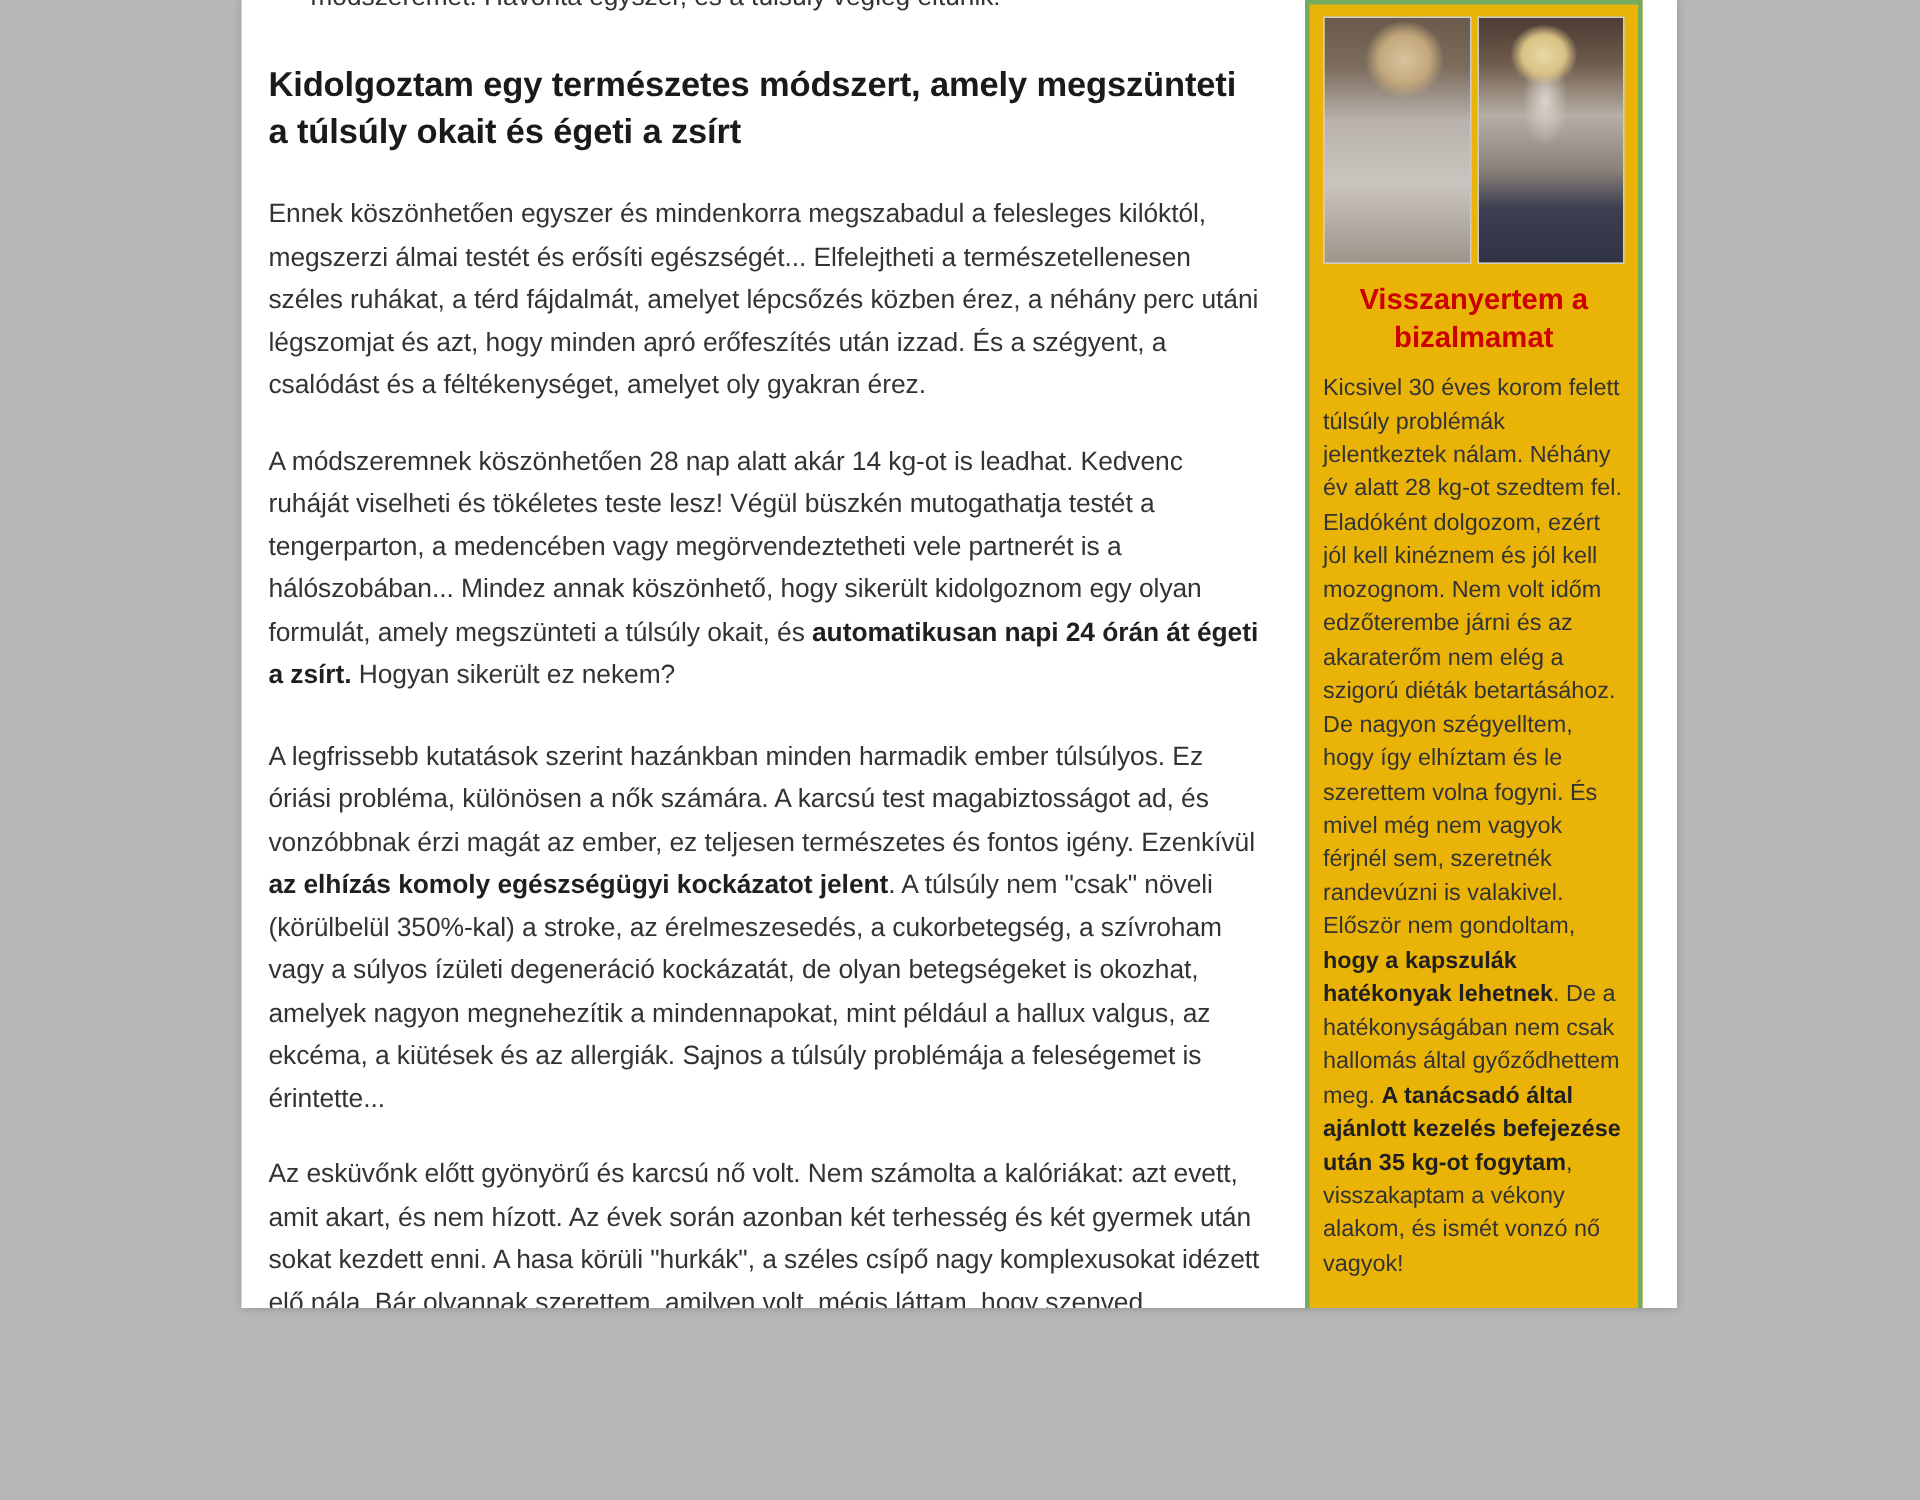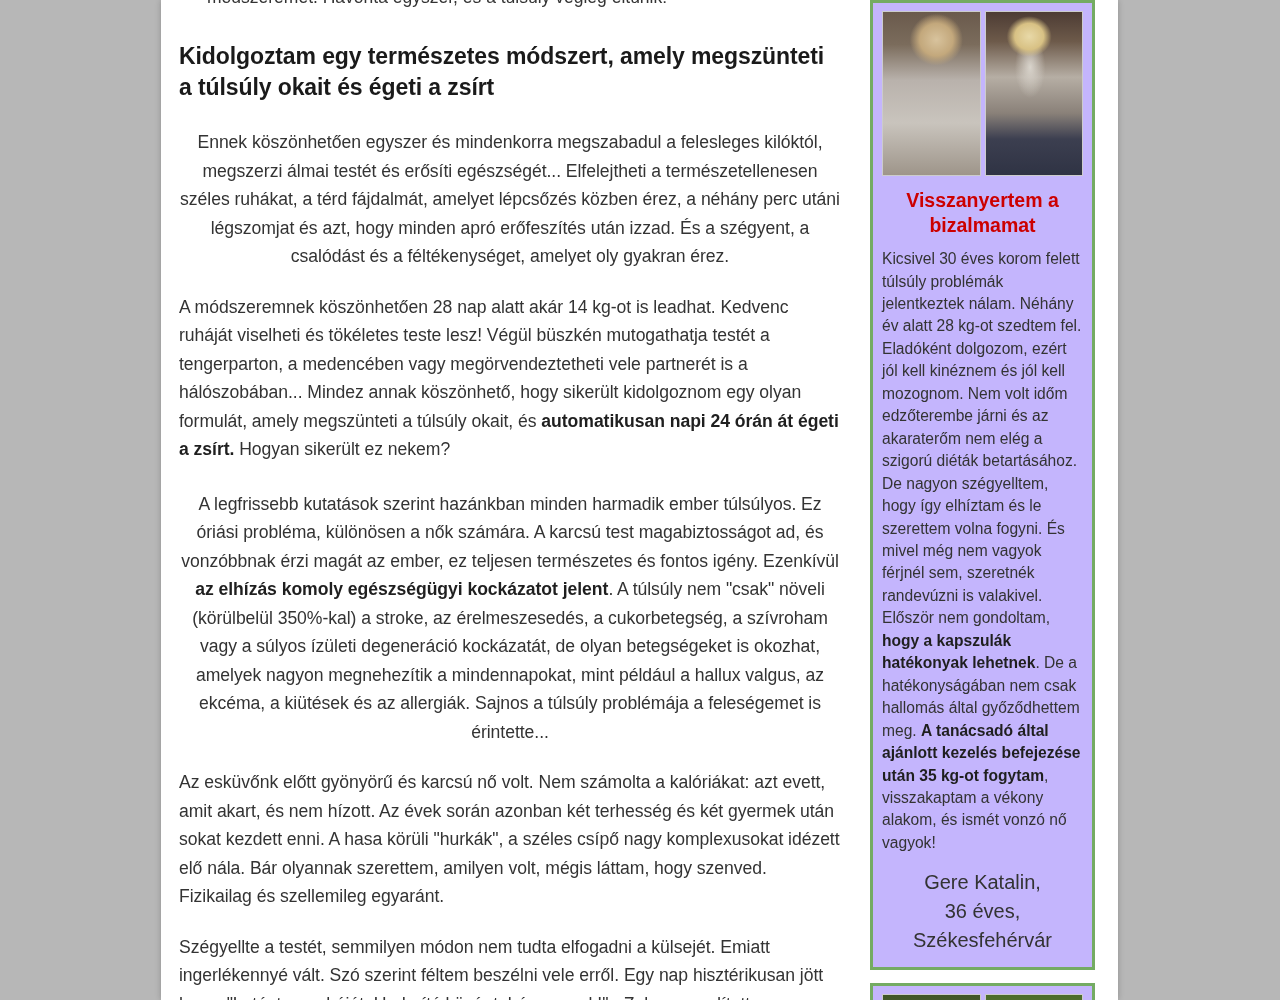--- a/index.html
+++ b/index.html
@@ -14,21 +14,21 @@
     background: #b7b7b7;
     font-family: "Liberation Sans", sans-serif;
     -webkit-font-smoothing: antialiased;
   }
 
   .page {
     position: absolute;
     left: 161px;
     top: 0;
     width: 957px;
-    height: 1000px;
+    height: 872px;
     background: #ffffff;
     box-shadow: 0 0 6px rgba(0,0,0,0.22);
     box-sizing: border-box;
     overflow: hidden;
   }
 
   .columns {
     display: flex;
     align-items: flex-start;
     height: 100%;
@@ -80,35 +80,34 @@
 
   p.para {
     font-size: 17.6px;
     line-height: 1.62;
     color: #333333;
     margin: 22px 0 0 0;
     letter-spacing: -0.05px;
   }
   p.para.first {
     margin-top: 26px;
-    text-align: center;
   }
   p.para b { font-weight: bold; color: #1f1f1f; }
 
   
   .sidebar {
     width: 239px;
     flex: 0 0 239px;
     padding-top: 0;
     box-sizing: border-box;
   }
 
   .testimonial {
     border: 3px solid #74ab63;
-    background: #c4b5fd;
+    background: #eab308;
     box-sizing: border-box;
     width: 225px;
     margin-left: 9px;
     padding: 8px 9px 10px 9px;
   }
   .testimonial.second {
     margin-top: 13px;
     padding-bottom: 0;
     height: 112px;
     overflow: hidden;

